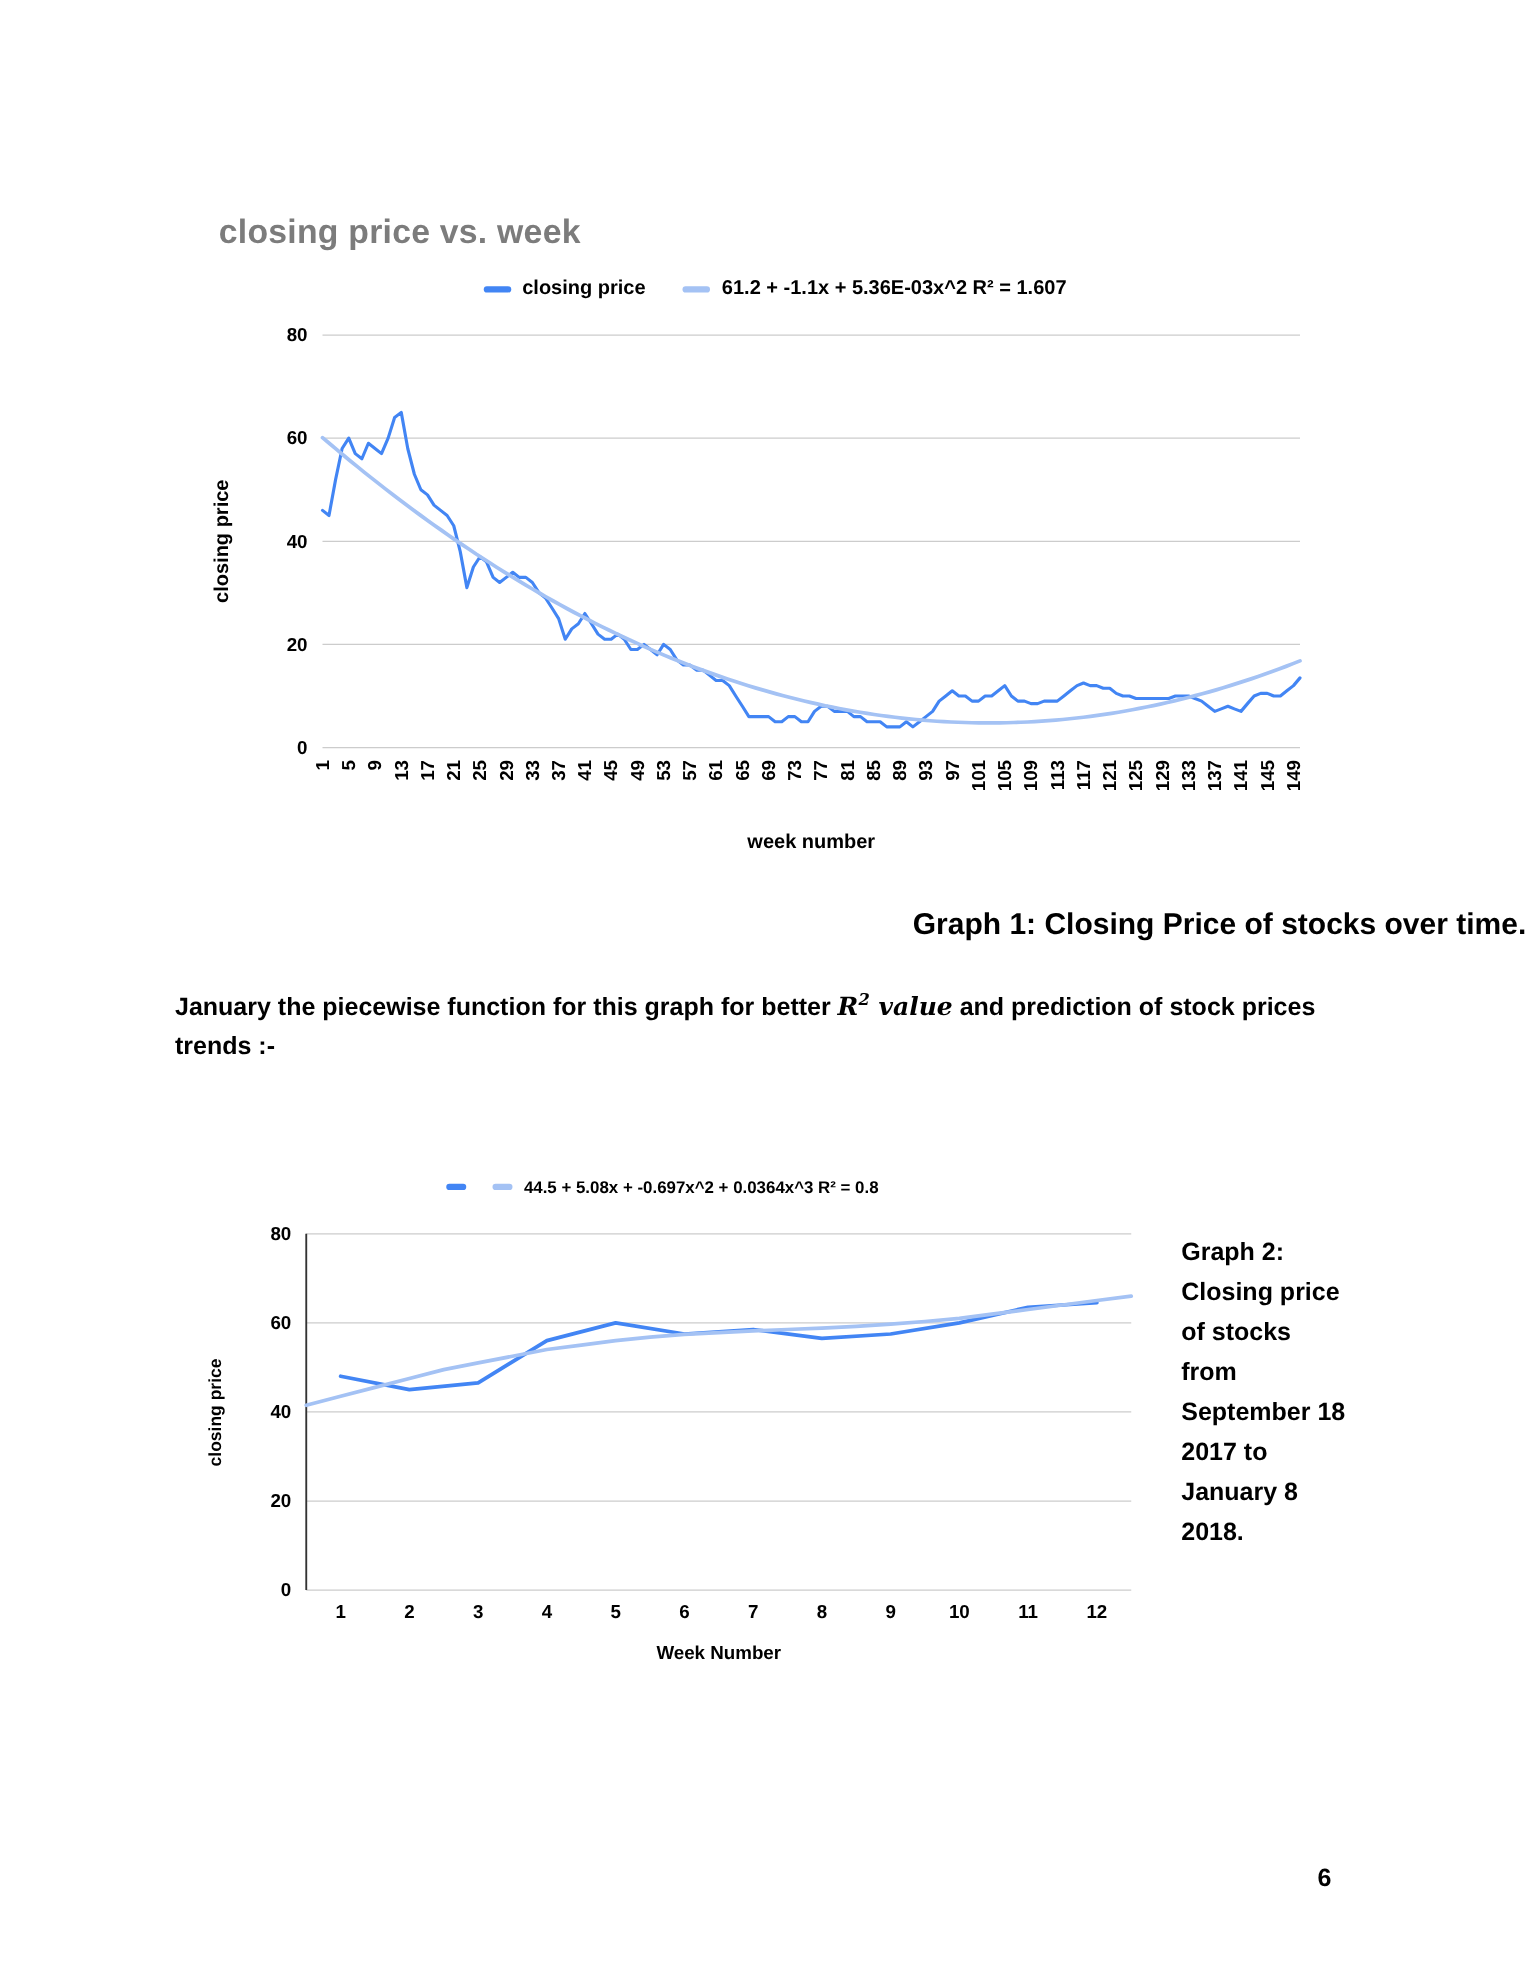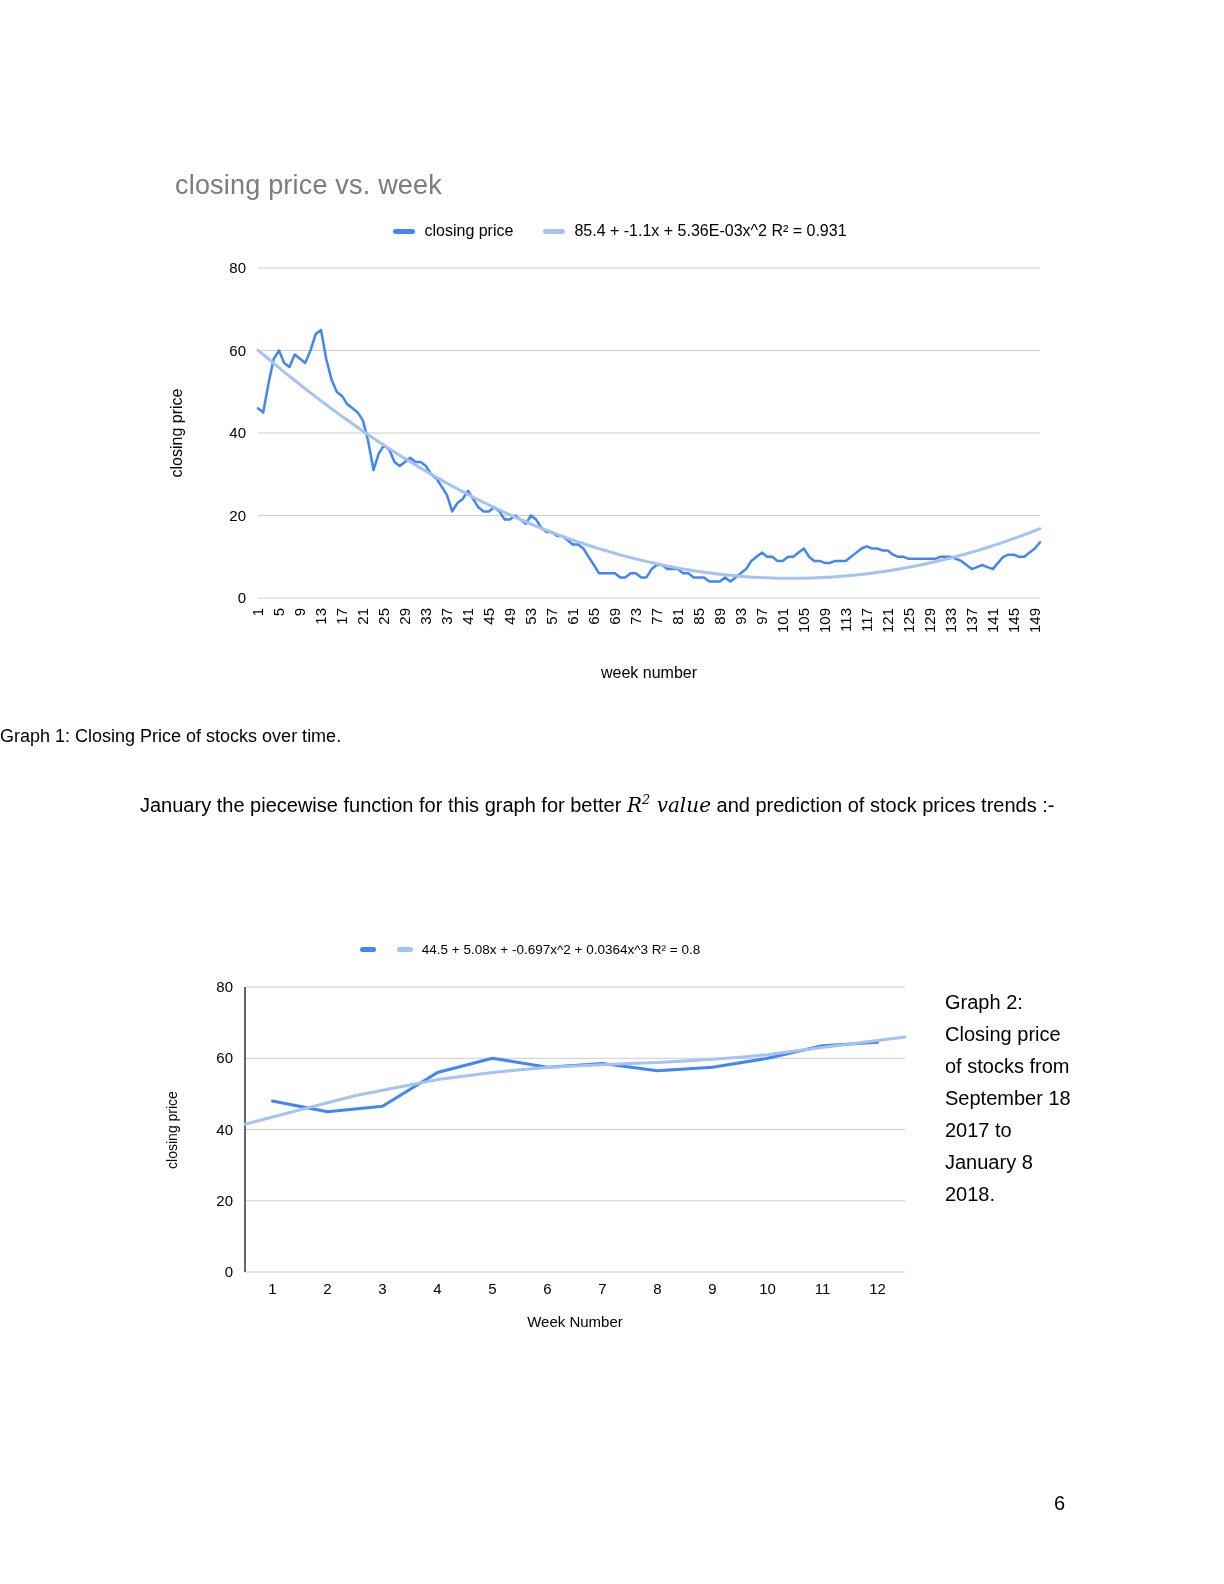--- a/index.html
+++ b/index.html
@@ -1,57 +1,57 @@
 <!DOCTYPE html>
 <html><head>
 <meta charset="utf-8">
 <style>
   html,body{margin:0;padding:0;background:#ffffff;}
   .page{position:relative;width:1224px;height:1584px;background:#ffffff;
-        font-family:"Liberation Sans",sans-serif;color:#000;overflow:hidden;}
+        font-family:"Liberation Sans",sans-serif;color:#000;overflow:hidden;font-weight:bold;}
 
   .chart-title{position:absolute;font-size:27px;color:#7c7c7c;letter-spacing:.2px;}
   #g1-title{left:175px;top:170px;}
   #g2-title{left:175px;top:898px;}
 
   .legend{position:absolute;display:flex;align-items:center;justify-content:center;}
   #g1-legend{left:180px;top:222px;width:880px;gap:30px;font-size:16px;}
   #g2-legend{left:180px;top:942px;width:700px;gap:12px;font-size:13.5px;text-align:right;}
   .legend-item{display:flex;align-items:center;gap:9px;}
   .dash{height:5px;border-radius:3px;display:inline-block;}
   .dash-lg{width:22px;}
   .dash-sm{width:16px;}
 
   .chart-svg{position:absolute;}
   #g1-svg{left:140px;top:248px;}
   #g2-svg{left:150px;top:975px;}
   svg text{font-family:"Liberation Sans",sans-serif;fill:#000;}
 
-  .caption{position:absolute;left:0;top:726px;width:1221px;text-align:left;font-size:18px;}
+  .caption{position:absolute;left:0;top:726px;width:1221px;text-align:right;font-size:24px;}
   .para{position:absolute;left:140px;top:790px;width:930px;font-size:20px;line-height:31px;margin:0;}
   .math{font-family:"DejaVu Serif",serif;font-style:italic;text-align:right;}
   .math sup{font-size:13px;line-height:0;}
   .side-text{position:absolute;left:945px;top:986px;width:134px;font-size:20px;line-height:32px;}
   .page-num{position:absolute;left:1054px;top:1492px;font-size:20px;}
 </style>
 </head>
 <body>
 
 <div class="page">
 
   <div class="chart-title" id="g1-title">closing price vs. week</div>
 
   <div class="legend" id="g1-legend">
     <div class="legend-item">
       <span class="dash dash-lg" style="background: rgb(66, 133, 244);"></span>
       <span>closing price</span>
     </div>
     <div class="legend-item">
       <span class="dash dash-lg" style="background: rgb(164, 194, 244);"></span>
-      <span>85.4 + -1.1x + 5.36E-03x^2 R² = 0.931</span>
+      <span>61.2 + -1.1x + 5.36E-03x^2 R² = 1.607</span>
     </div>
   </div>
 
   <svg id="g1-svg" class="chart-svg" width="940" height="440">
       <line x1="118" x2="900" y1="350.0" y2="350.0" stroke="#cccccc" stroke-width="1"></line>
       <text x="106" y="355.0" text-anchor="end" font-size="15">0</text>
       <line x1="118" x2="900" y1="267.5" y2="267.5" stroke="#cccccc" stroke-width="1"></line>
       <text x="106" y="272.5" text-anchor="end" font-size="15">20</text>
       <line x1="118" x2="900" y1="185.0" y2="185.0" stroke="#cccccc" stroke-width="1"></line>
       <text x="106" y="190.0" text-anchor="end" font-size="15">40</text>

